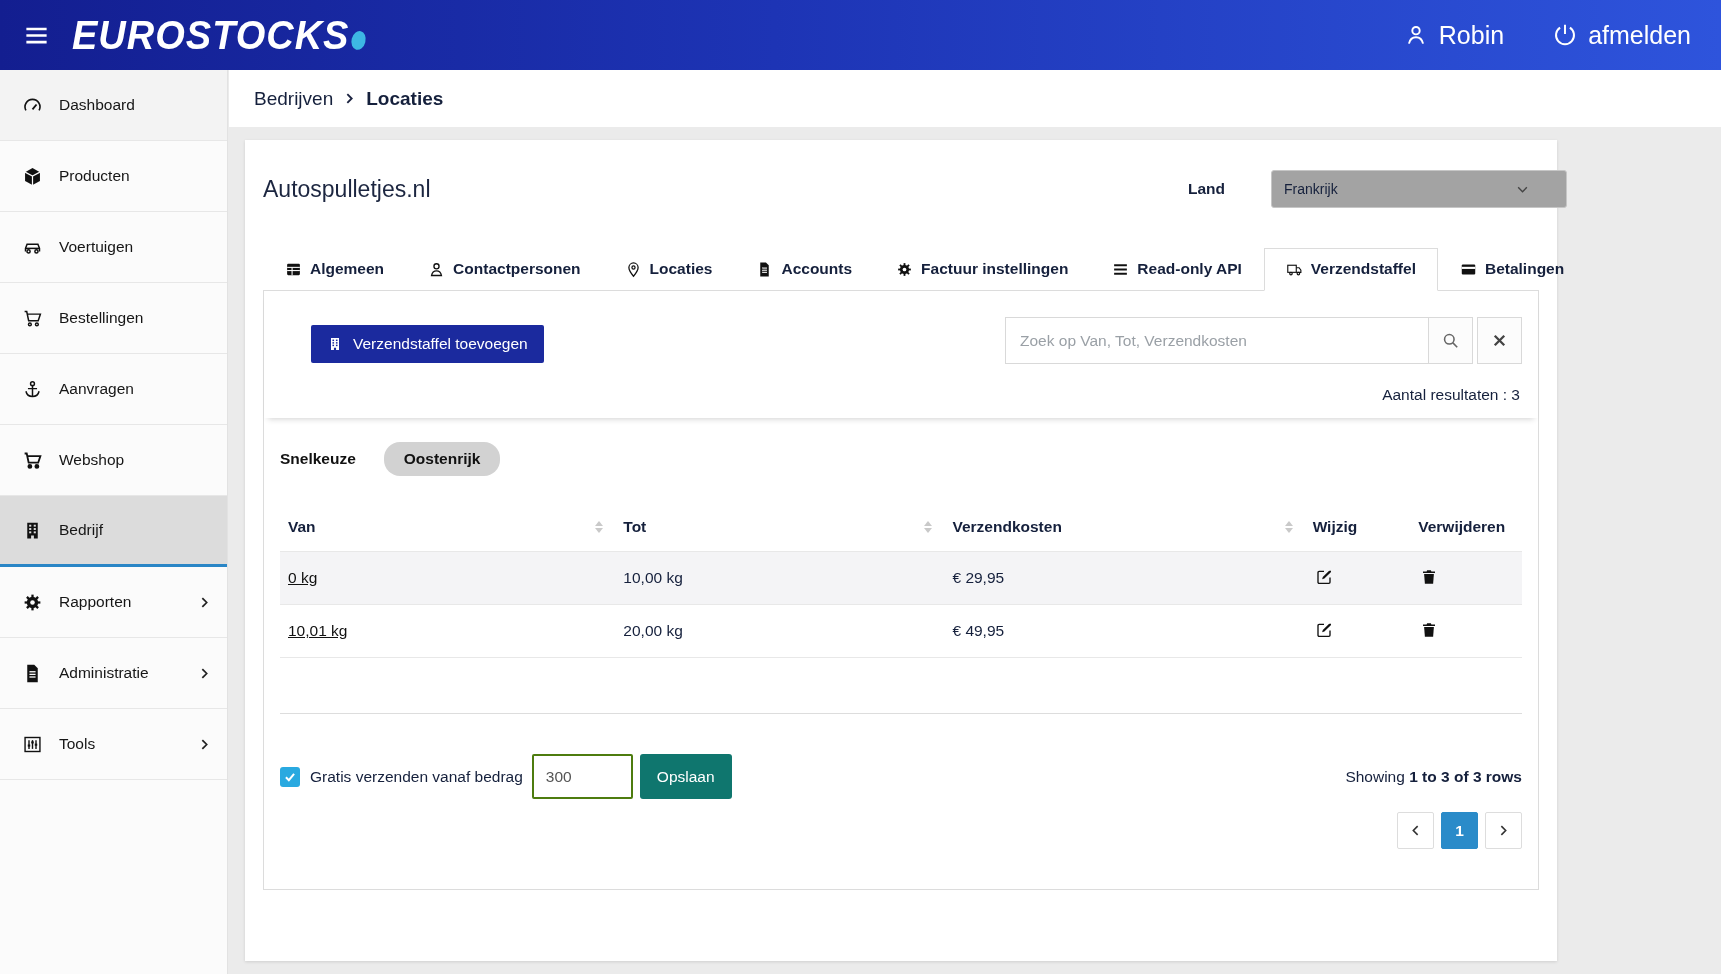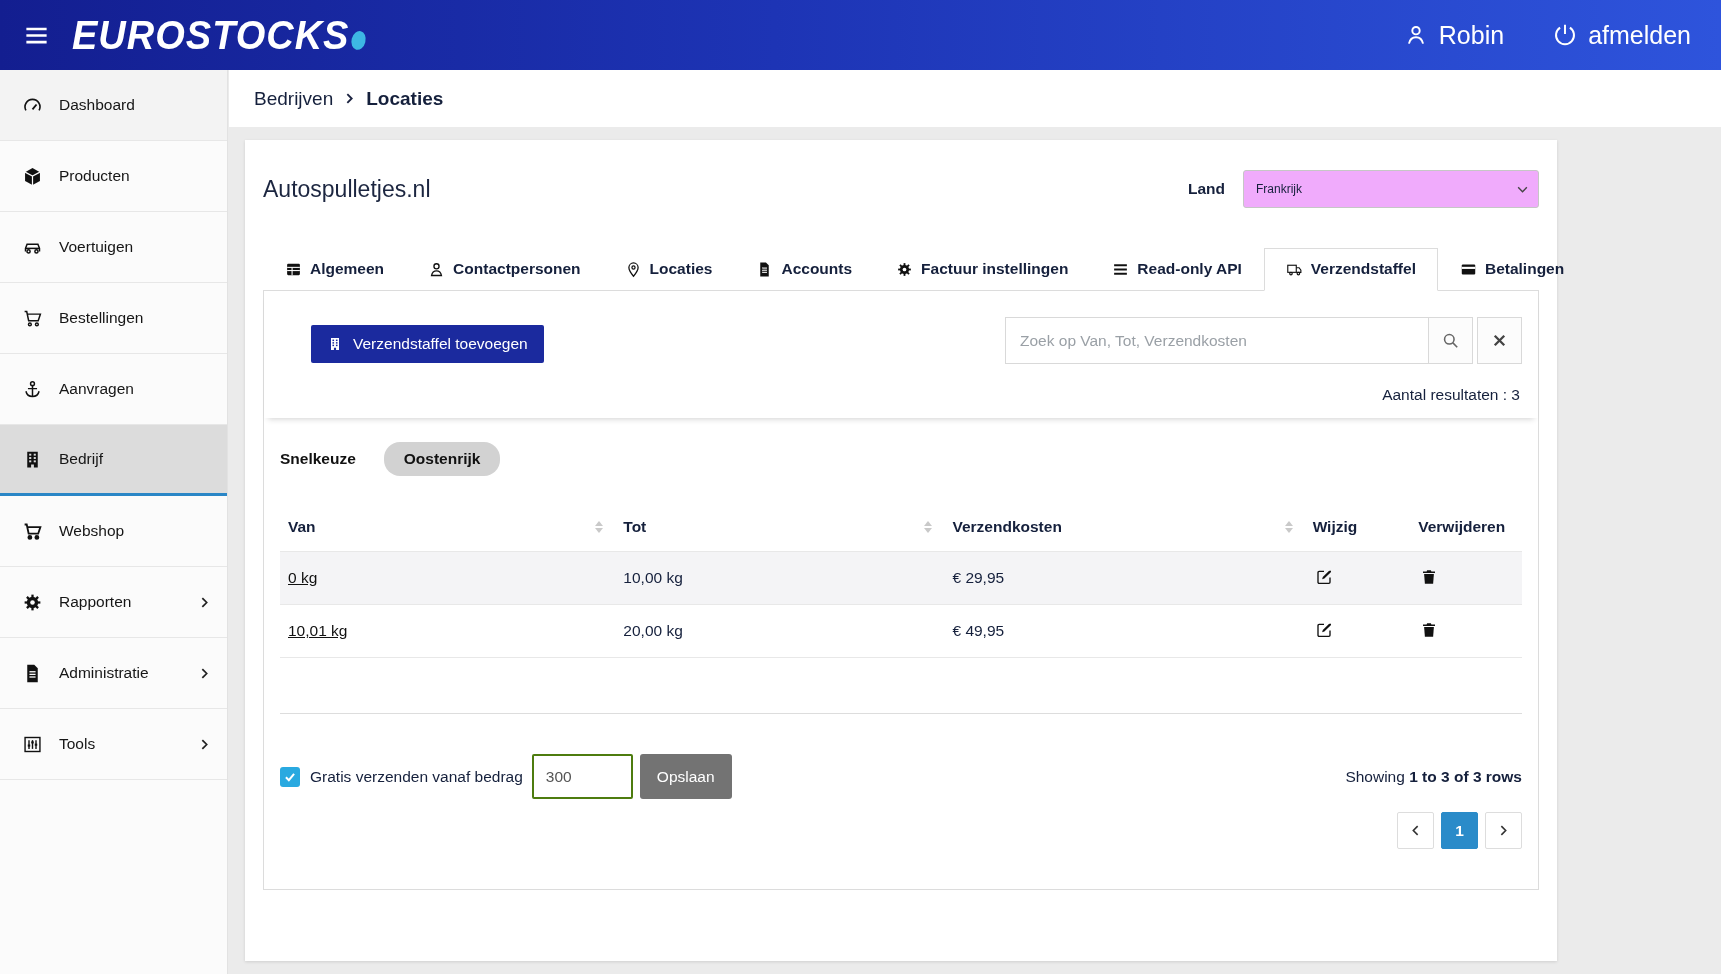--- a/index.html
+++ b/index.html
@@ -60,23 +60,23 @@
 
   .page-area { padding:13px 0 0 16px; }
   .card { width:1312px; height:821px; background:#fff; box-shadow:0 1px 3px rgba(0,0,0,.12); }
 
   .card-head { display:flex; justify-content:space-between; align-items:center; padding:30px 18px 0 18px; }
   .page-title { font-size:23px; font-weight:400; color:#1c2640; margin:0; }
   .land-group { display:flex; align-items:center; gap:18px; }
   .land-label { font-weight:bold; font-size:15.5px; }
   .select-wrap { position:relative; width:296px; }
   .select-wrap select {
-    width:100%; height:38px; border:1px solid #c6c6c6; border-radius:3px; background:#f0abfc;
-    font-size:12px; color:#15203c; padding:0 30px 0 12px; appearance:none; -webkit-appearance:none;
-    font-family:inherit; cursor:pointer;
+    width:100%; height:38px; border:1px solid #c6c6c6; border-radius:3px; background:#a3a3a3;
+    font-size:14px; color:#15203c; padding:0 30px 0 12px; appearance:none; -webkit-appearance:none;
+    font-family:inherit; cursor:pointer;margin-left:28px;
   }
   .select-caret { position:absolute; right:10px; top:13px; color:#444; pointer-events:none; }
   .select-caret svg { width:13px; height:13px; }
 
   
   .tabs { display:flex; margin:40px 18px 0; border-bottom:1px solid #dcdcdc; }
   .tab {
     display:flex; align-items:center; gap:8px; padding:11px 21px 12px;
     font-size:15.5px; font-weight:bold; color:#15203c; cursor:pointer;
     border:1px solid transparent; margin-bottom:-1px; white-space:nowrap;
@@ -146,21 +146,21 @@
     width:20px; height:20px; background:#29a9e0; border-radius:3px;
     display:inline-flex; align-items:center; justify-content:center; cursor:pointer; flex:0 0 auto;
   }
   .checkbox svg { width:14px; height:14px; }
   .free-label { margin:0 9px 0 10px; font-size:15.5px; color:#15203c; }
   .amount-input {
     width:101px; height:45px; border:2px solid #4d7c0f; border-radius:2px;
     padding:0 12px; font-size:15.5px; color:#555; font-family:inherit; margin-right:7px; outline:none;
   }
   .save-btn {
-    height:45px; padding:0 17px; background:#737373; color:#fff; border:none;
+    height:45px; padding:0 17px; background:#0f766e; color:#fff; border:none;
     border-radius:3px; font-size:15.5px; cursor:pointer; font-family:inherit;
   }
   .showing { font-size:15.5px; color:#15203c; }
   .showing b { font-weight:bold; }
 
   .pagination-row { display:flex; justify-content:flex-end; gap:7px; margin-top:13px; padding-bottom:40px; }
   .page-btn {
     width:37px; height:37px; border:1px solid #ddd; background:#fff; border-radius:2px;
     display:flex; align-items:center; justify-content:center; color:#333; cursor:pointer;
     font-size:15.5px; font-family:inherit;
@@ -248,45 +248,45 @@
   <div class="side-item">
     <span class="side-icon">
       <svg viewBox="0 0 24 24" fill="none" stroke="currentColor" stroke-width="1.7">
           <circle cx="12" cy="5.3" r="2.2"></circle>
           <path d="M12 7.5V20M6.8 11h10.4"></path>
           <path d="M4.5 14c.8 3.8 3.9 6 7.5 6s6.7-2.2 7.5-6"></path>
         </svg>
     </span>
     <span class="side-label">Aanvragen</span>
   </div>
+  <div class="side-item">
+    <span class="side-icon">
+      <svg viewBox="0 0 24 24" fill="none" stroke="currentColor" stroke-width="2.1">
+          <path d="M3 4h2.4l2.2 10.5h10.9L21 7H6.2"></path>
+          <circle cx="9" cy="18.8" r="1.7" fill="currentColor"></circle>
+          <circle cx="17" cy="18.8" r="1.7" fill="currentColor"></circle>
+        </svg>
+    </span>
+    <span class="side-label">Webshop</span>
+  </div>
   <div class="side-item active">
     <span class="side-icon">
       <svg viewBox="0 0 24 24">
           <path fill="currentColor" d="M6 3h12v18h-4.4v-3.4h-3.2V21H6V3z"></path>
           <g fill="#dcdcdc">
             <rect x="8.2" y="5.4" width="2.4" height="2.2"></rect>
             <rect x="13.4" y="5.4" width="2.4" height="2.2"></rect>
             <rect x="8.2" y="9.2" width="2.4" height="2.2"></rect>
             <rect x="13.4" y="9.2" width="2.4" height="2.2"></rect>
             <rect x="8.2" y="13" width="2.4" height="2.2"></rect>
             <rect x="13.4" y="13" width="2.4" height="2.2"></rect>
           </g>
         </svg>
     </span>
     <span class="side-label">Bedrijf</span>
-  </div>
-  <div class="side-item">
-    <span class="side-icon">
-      <svg viewBox="0 0 24 24" fill="none" stroke="currentColor" stroke-width="2.1">
-          <path d="M3 4h2.4l2.2 10.5h10.9L21 7H6.2"></path>
-          <circle cx="9" cy="18.8" r="1.7" fill="currentColor"></circle>
-          <circle cx="17" cy="18.8" r="1.7" fill="currentColor"></circle>
-        </svg>
-    </span>
-    <span class="side-label">Webshop</span>
   </div>
   <div class="side-item">
     <span class="side-icon">
       <svg viewBox="0 0 24 24">
           <g stroke="currentColor" stroke-width="2.6">
             <line x1="12" y1="3" x2="12" y2="21"></line>
             <line x1="3" y1="12" x2="21" y2="12"></line>
             <line x1="5.6" y1="5.6" x2="18.4" y2="18.4"></line>
             <line x1="18.4" y1="5.6" x2="5.6" y2="18.4"></line>
           </g>

